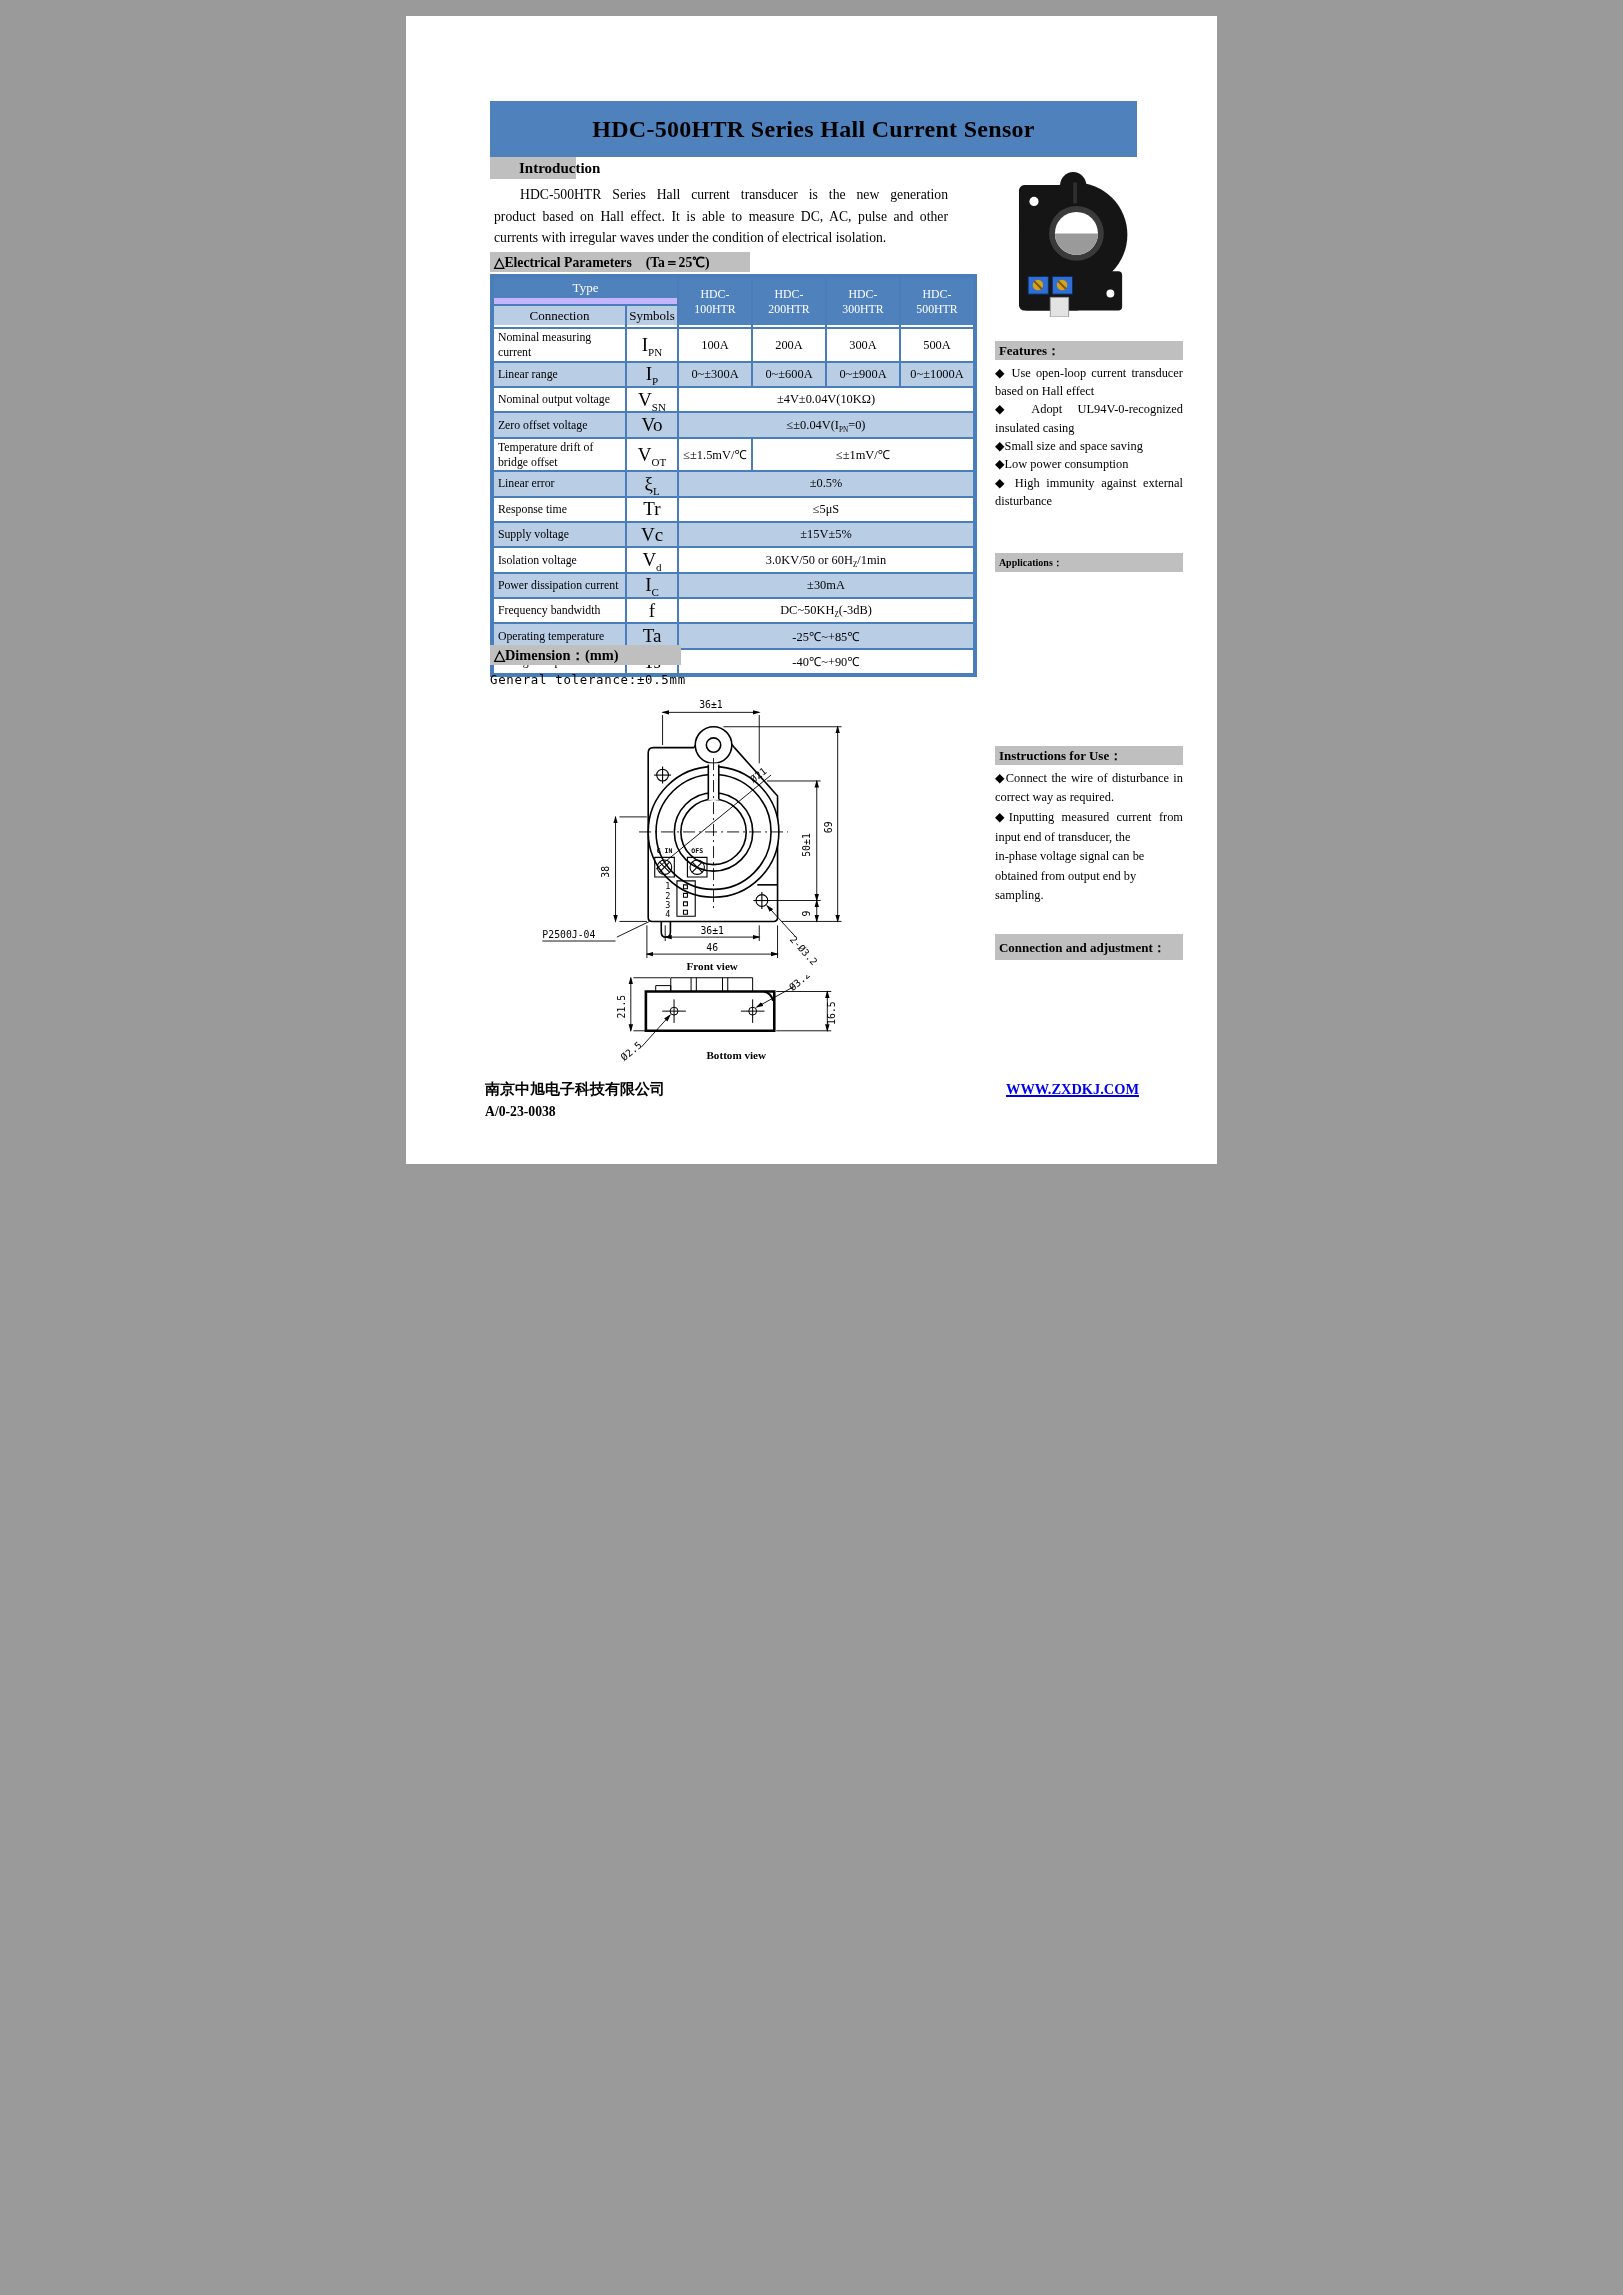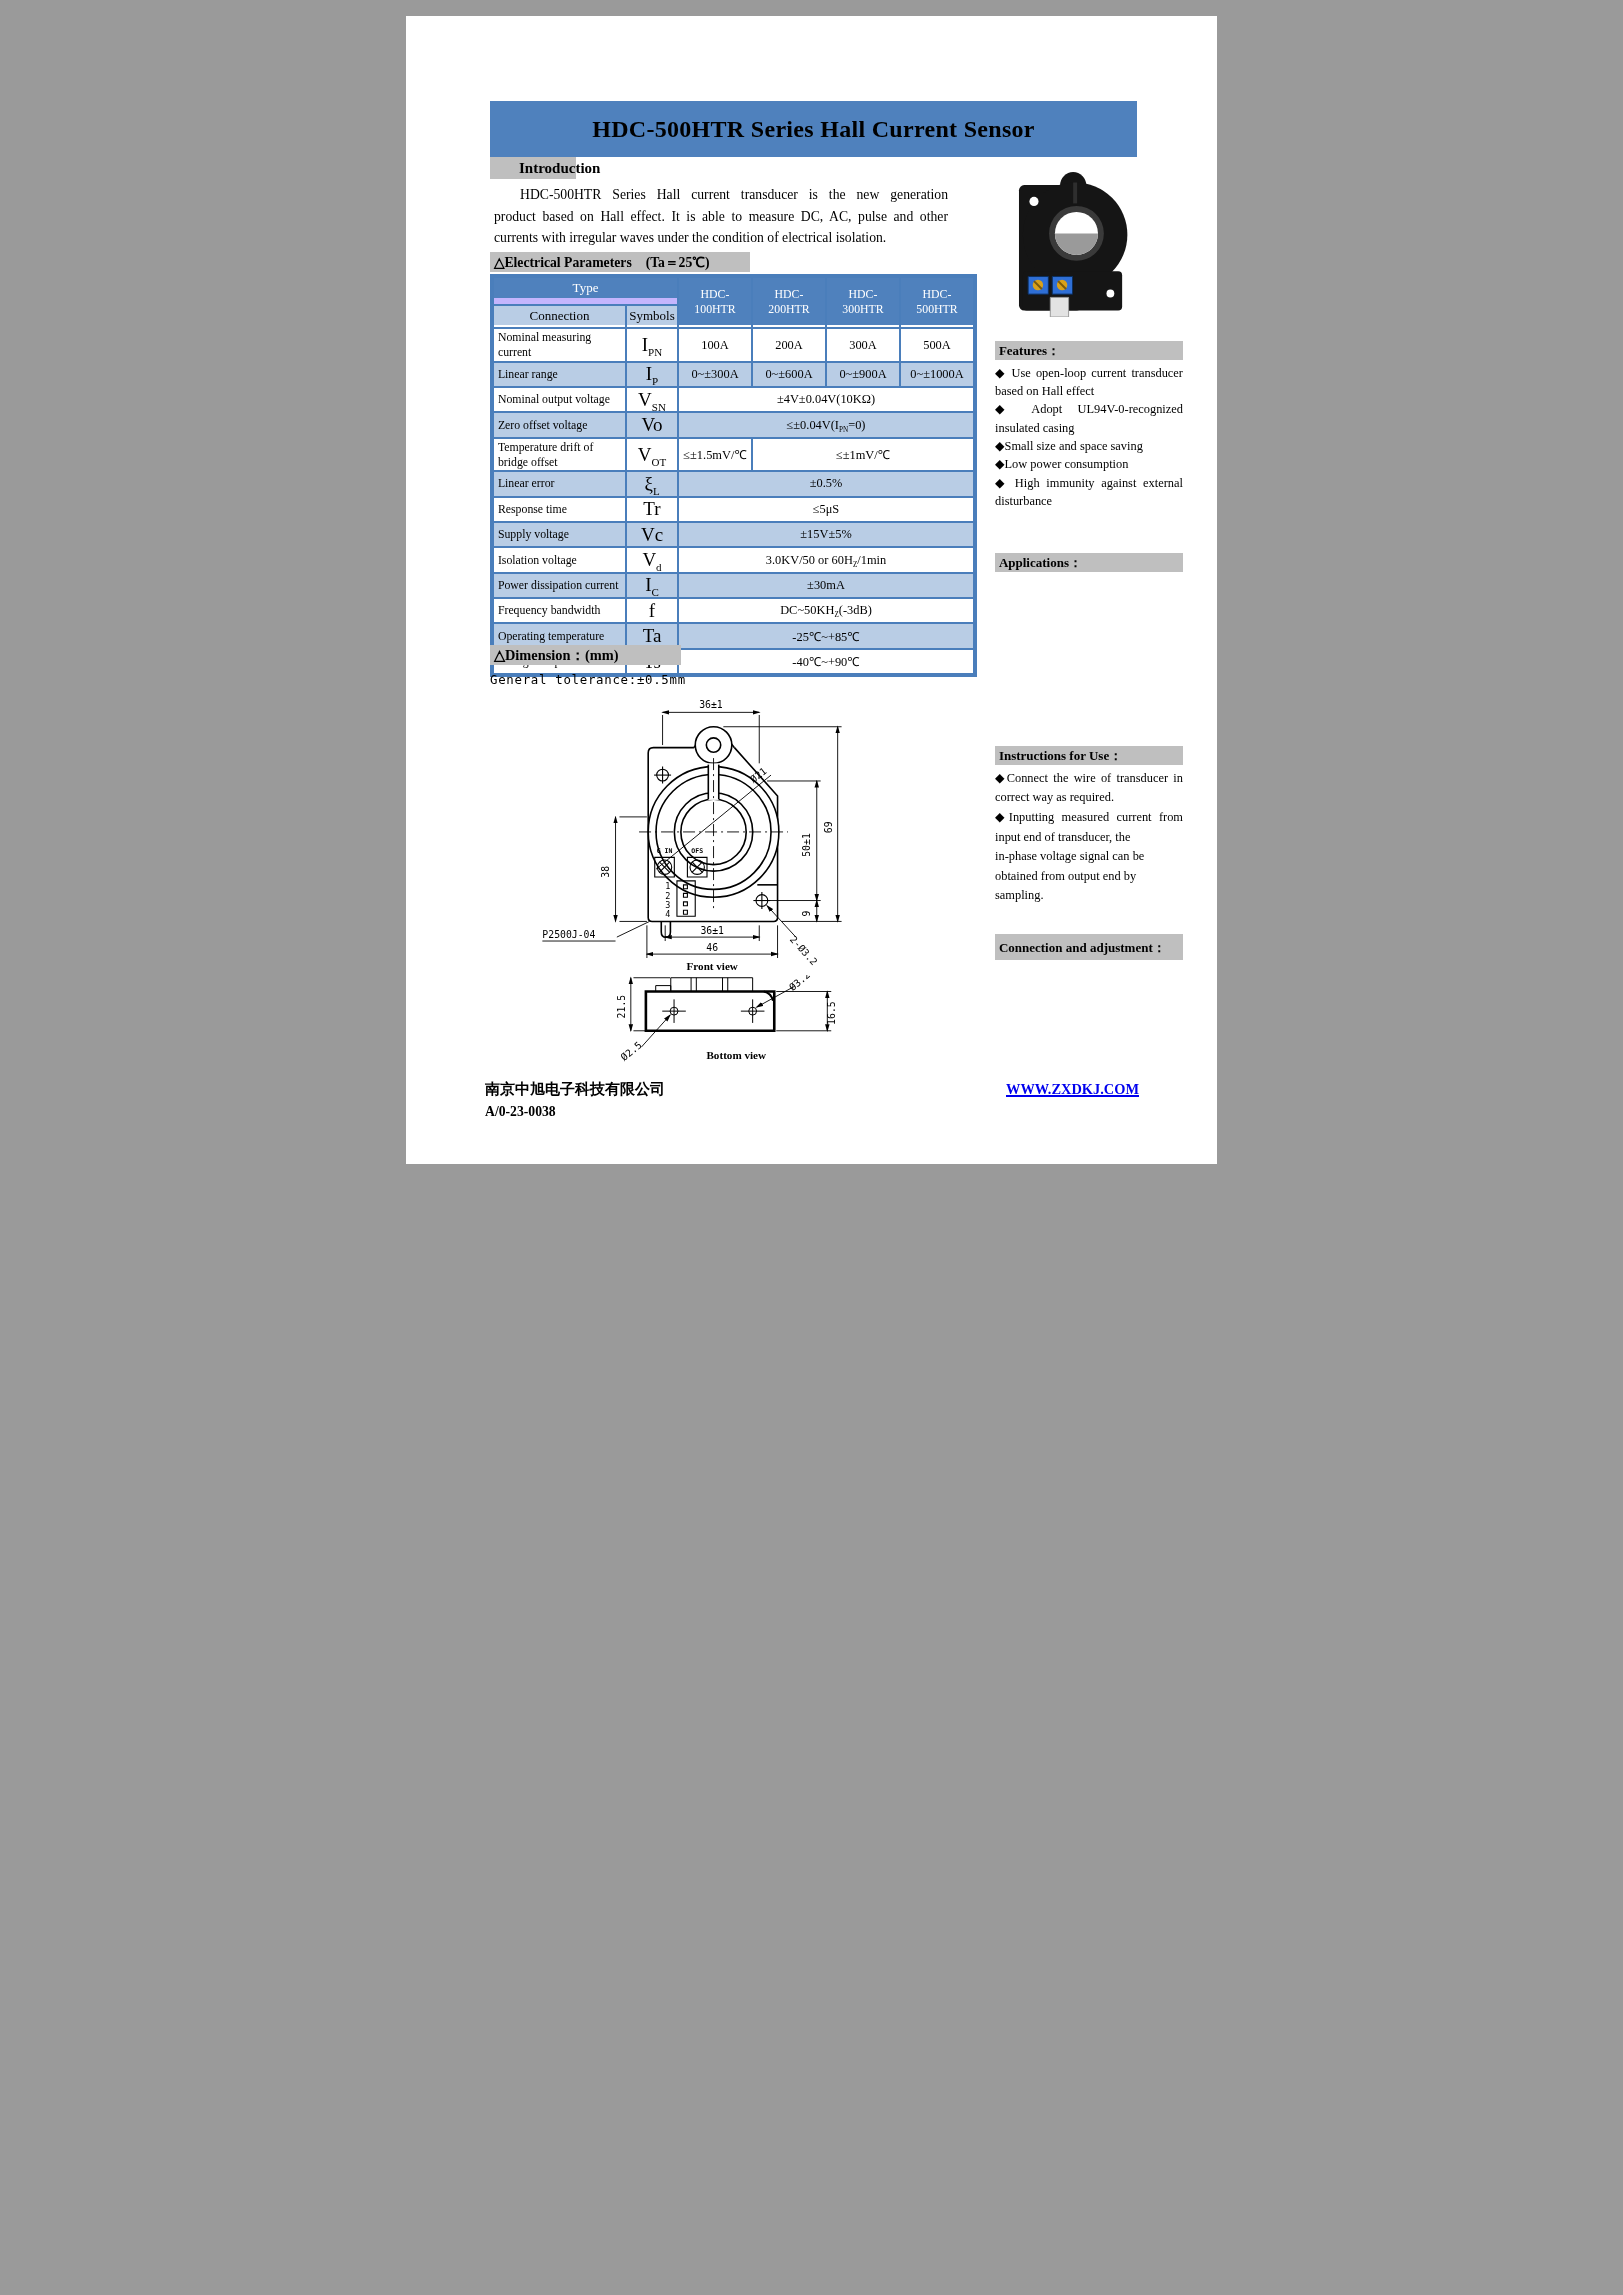--- a/index.html
+++ b/index.html
@@ -332,27 +332,27 @@
       <div class="sb-line jl">◆ Adopt UL94V-0-recognized</div>
       <div class="sb-line">insulated casing</div>
       <div class="sb-line">◆Small size and space saving</div>
       <div class="sb-line">◆Low power consumption</div>
       <div class="sb-line jl">◆ High immunity against external</div>
       <div class="sb-line">disturbance</div>
     </div>
   </div>
 
   <div class="sb" style="top:537px;">
-    <div class="gray-h" style="position:static;width:188px;font-size:13px;line-height:18.3px;">Applications：</div>
+    <div class="gray-h" style="position:static;width:188px;font-size:10px;line-height:18.3px;">Applications：</div>
   </div>
 
   <div class="sb ins" style="top:730px;">
     <div class="gray-h" style="position:static;width:188px;font-size:13px;line-height:18.3px;">Instructions for Use：</div>
     <div class="items">
-      <div class="sb-line jl">◆Connect the wire of transducer in</div>
+      <div class="sb-line jl">◆Connect the wire of disturbance in</div>
       <div class="sb-line">correct way as required.</div>
       <div class="sb-line jl">◆Inputting measured current from</div>
       <div class="sb-line">input end of transducer, the</div>
       <div class="sb-line">in-phase voltage signal can be</div>
       <div class="sb-line">obtained from output end by</div>
       <div class="sb-line">sampling.</div>
     </div>
   </div>
 
   <div class="sb con" style="top:918px;">

